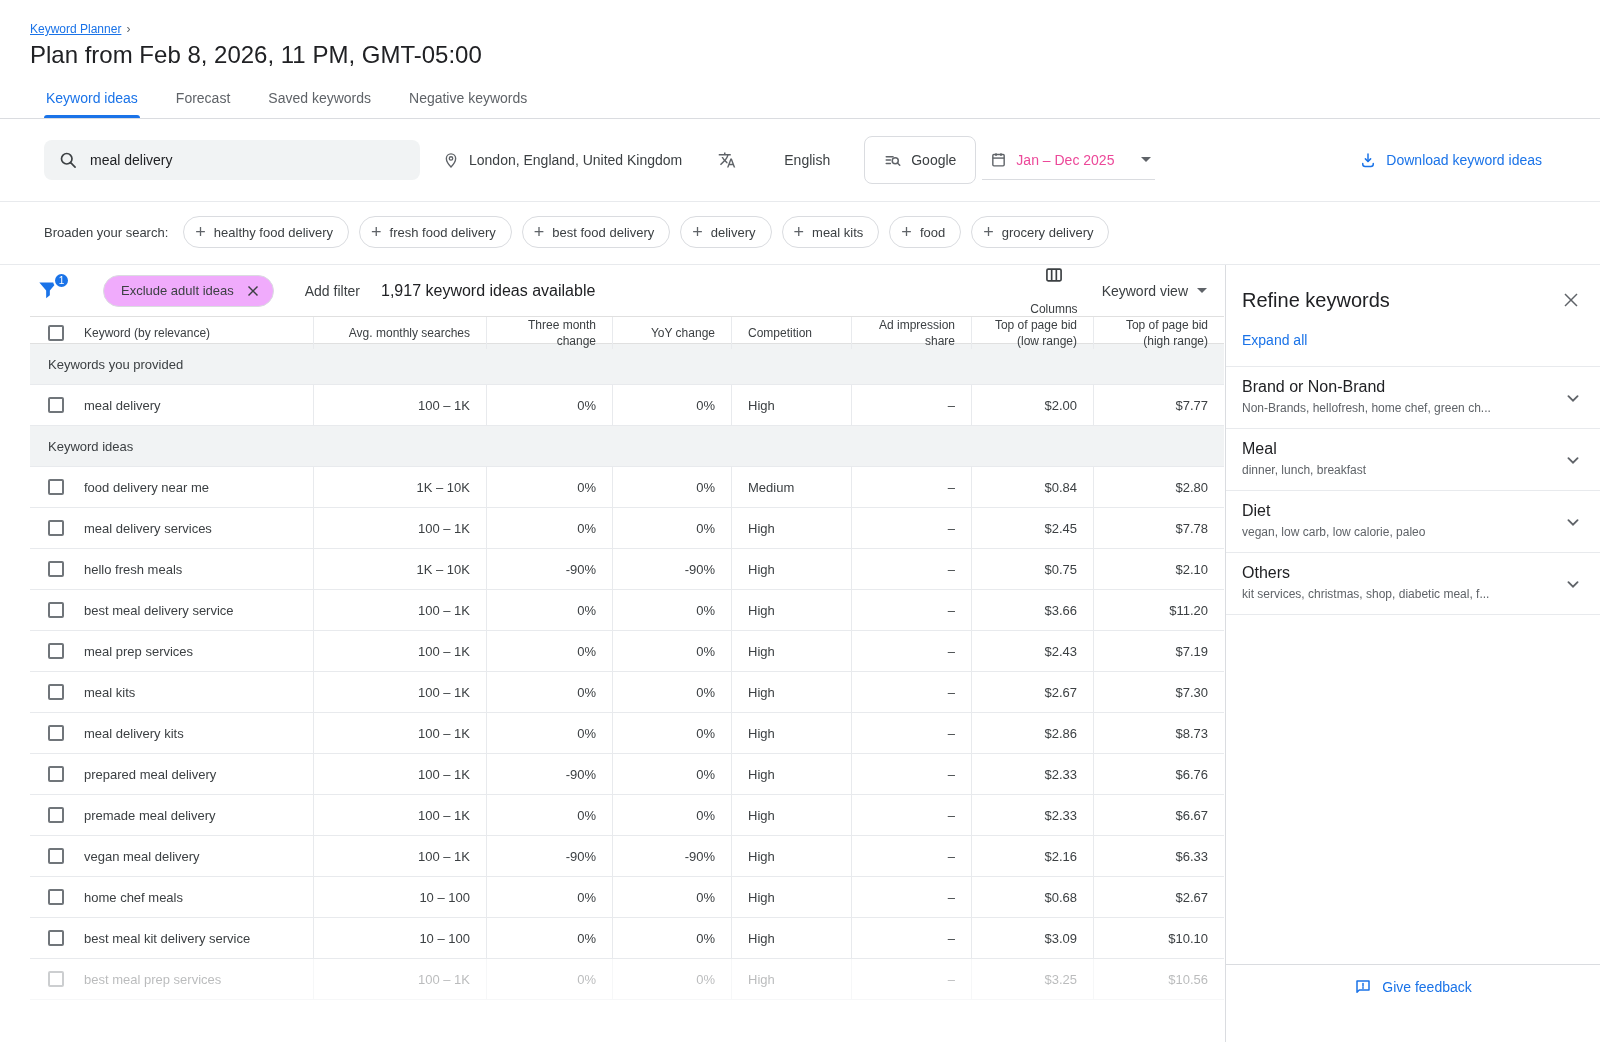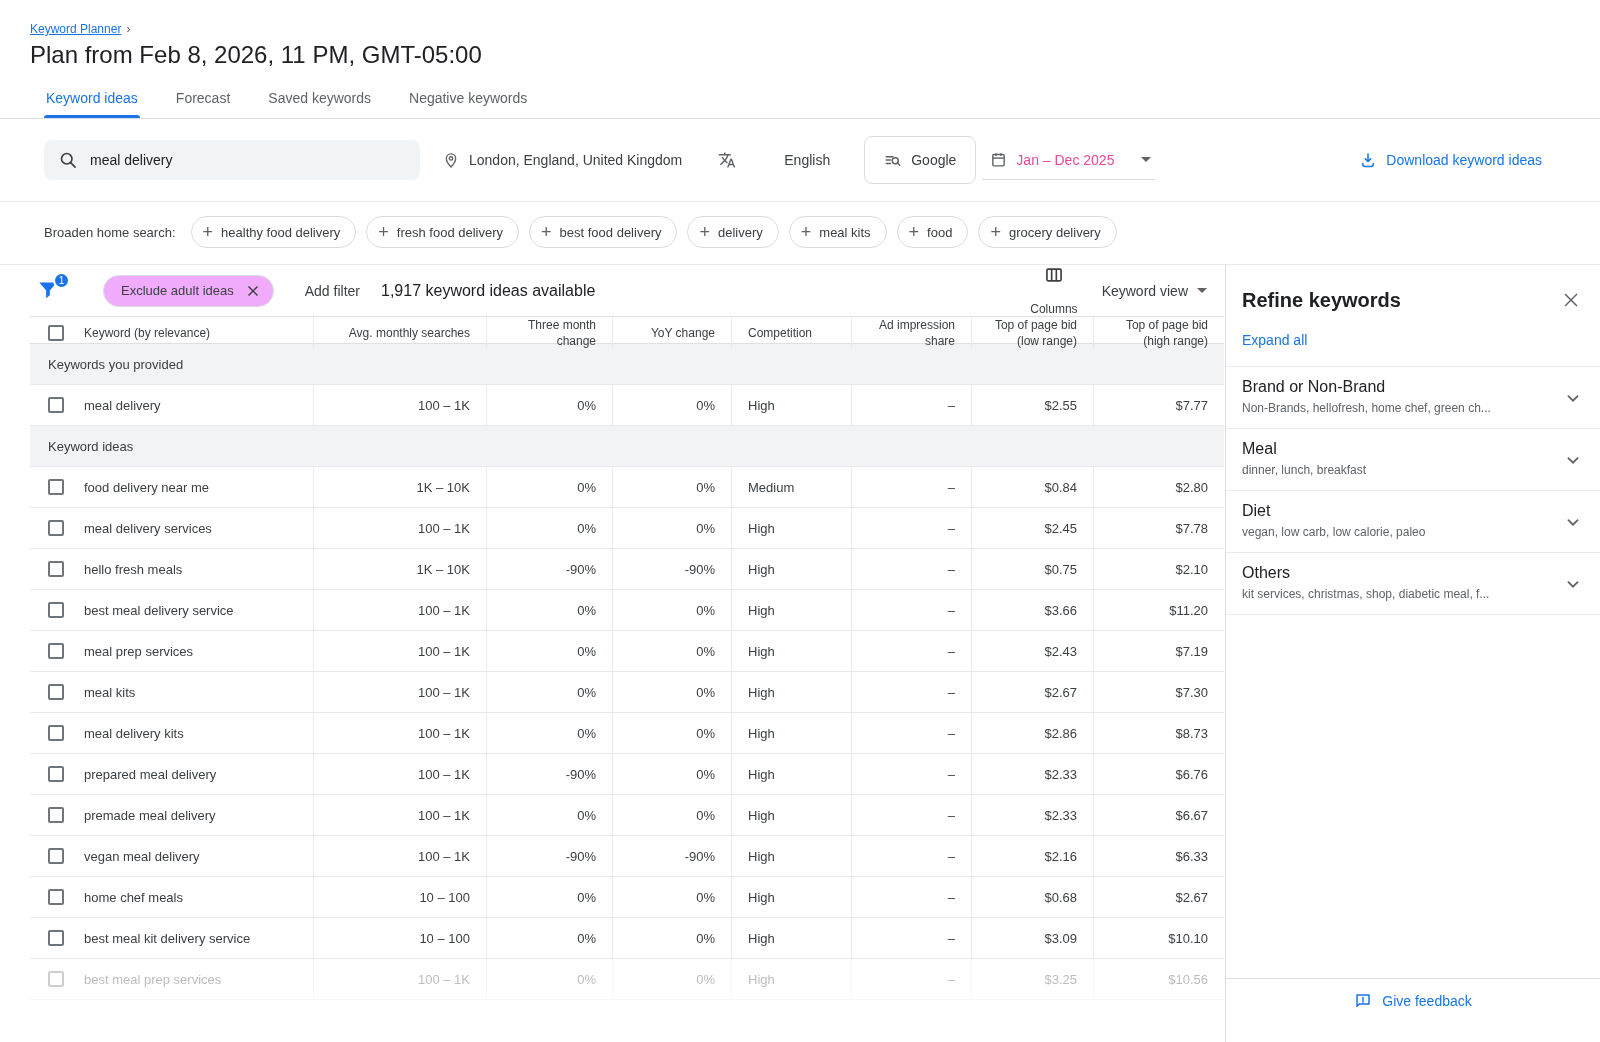--- a/index.html
+++ b/index.html
@@ -73,30 +73,30 @@
   .tr.header .cell { font-size:12px; font-weight:500; color:#3c4043; line-height:1.35; }
   .tr.row { height:41px; border-bottom:1px solid #e8eaed; }
   .tr.row.faded { opacity:.35; }
   .section-row { height:41px; line-height:41px; background:#f1f3f4; padding-left:18px; font-size:13px; color:#3c4043;
     border-bottom:1px solid #e8eaed; }
   .checkbox { width:16px; height:16px; border:2px solid #70757a; border-radius:2px; background:#fff; flex:none; cursor:pointer; }
 
   
   .refine-panel { flex:1; border-left:1px solid #dadce0; display:flex; flex-direction:column; min-width:0; }
   .panel-head { display:flex; align-items:flex-start; justify-content:space-between; padding:24px 18px 0 16px; }
-  .panel-title { font-size:20px; font-weight:700; color:#202124; }
+  .panel-title { font-size:20px; font-weight:400; color:#202124; }
   .close-btn { background:none; border:none; cursor:pointer; padding:2px; display:flex; }
   .expand-all { margin:20px 16px 18px; font-size:14px; font-weight:500; color:#1a73e8; cursor:pointer; width:max-content; }
   .groups { border-bottom:1px solid #e8eaed; }
   .group { border-top:1px solid #e8eaed; position:relative; padding:11px 52px 13px 16px; cursor:pointer; }
   .group-title { font-size:16px; color:#202124; }
   .group-sub { margin-top:5px; font-size:12px; color:#5f6368; white-space:nowrap; overflow:hidden; }
   .chev { position:absolute; right:16px; top:50%; transform:translateY(-50%); display:flex; }
   .panel-spacer { flex:1; }
-  .panel-foot { border-top:1px solid #dadce0; padding:13px 0 32px; display:flex; justify-content:center; }
+  .panel-foot { border-top:1px solid #dadce0; padding:13px 0 46px; display:flex; justify-content:center; }
   .feedback-btn { display:flex; align-items:center; gap:10px; background:none; border:none; color:#1a73e8;
     font:500 14px "Liberation Sans","DejaVu Sans",sans-serif; cursor:pointer; }
 </style>
 </head>
 <body>
 
 <div class="page">
 
   <div class="top">
     <div class="breadcrumb">
@@ -175,21 +175,21 @@
             <path d="M12 4v9.5"></path>
             <path d="M8.5 10.5L12 14l3.5-3.5"></path>
             <path d="M5 16.5v1.2c0 1.8 1.4 2.8 3.2 2.8h7.6c1.8 0 3.2-1 3.2-2.8v-1.2"></path>
           </svg>
       </span>
       <span>Download keyword ideas</span>
     </div>
   </div>
 
   <div class="broaden-row">
-    <span class="broaden-label">Broaden home search:</span>
+    <span class="broaden-label">Broaden your search:</span>
     <div style="display:flex; gap:10px;">
         <div class="chip">
           <span class="plus">+</span>
           <span>healthy food delivery</span>
         </div>
         <div class="chip">
           <span class="plus">+</span>
           <span>fresh food delivery</span>
         </div>
         <div class="chip">
@@ -285,21 +285,21 @@
             <div class="tr row">
               <div class="cell left">
                 <span class="checkbox"></span>
                 <span>meal delivery</span>
               </div>
               <div class="cell right">100 – 1K</div>
               <div class="cell right">0%</div>
               <div class="cell right">0%</div>
               <div class="cell left">High</div>
               <div class="cell right">–</div>
-              <div class="cell right">$2.55</div>
+              <div class="cell right">$2.00</div>
               <div class="cell right">$7.77</div>
             </div>
             <div class="section-row">Keyword ideas</div>
             <div class="tr row">
               <div class="cell left">
                 <span class="checkbox"></span>
                 <span>food delivery near me</span>
               </div>
               <div class="cell right">1K – 10K</div>
               <div class="cell right">0%</div>

